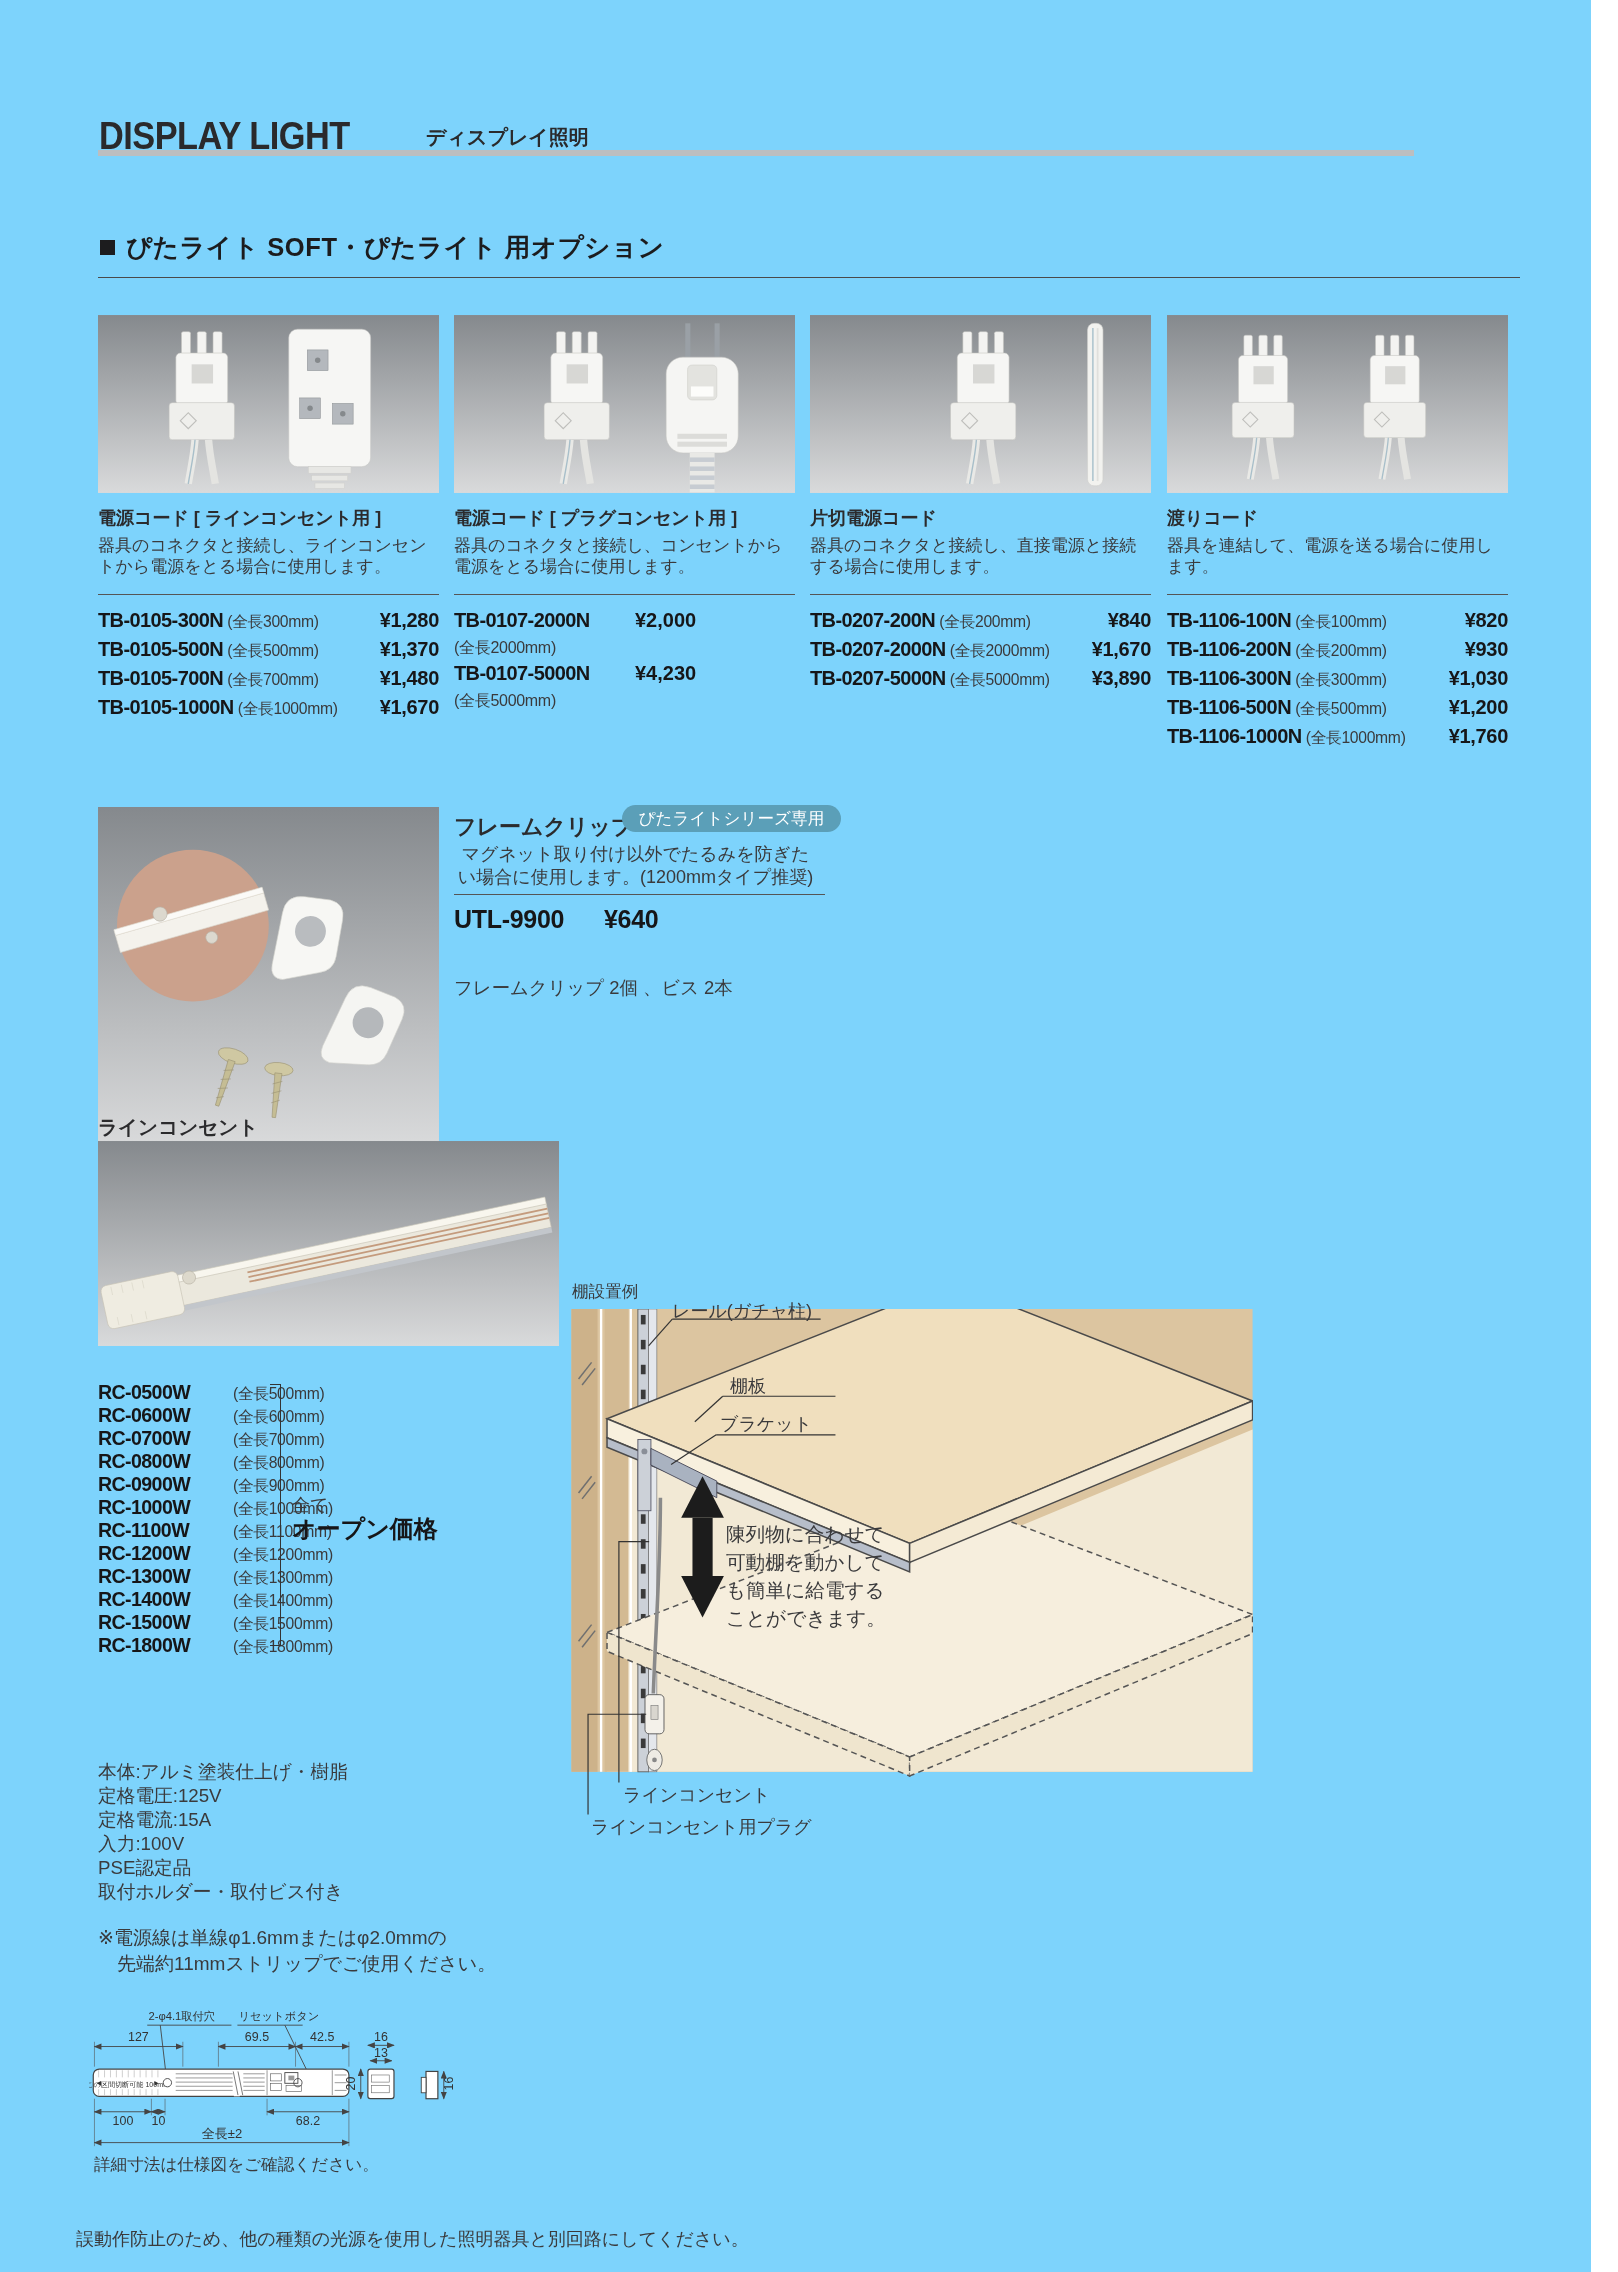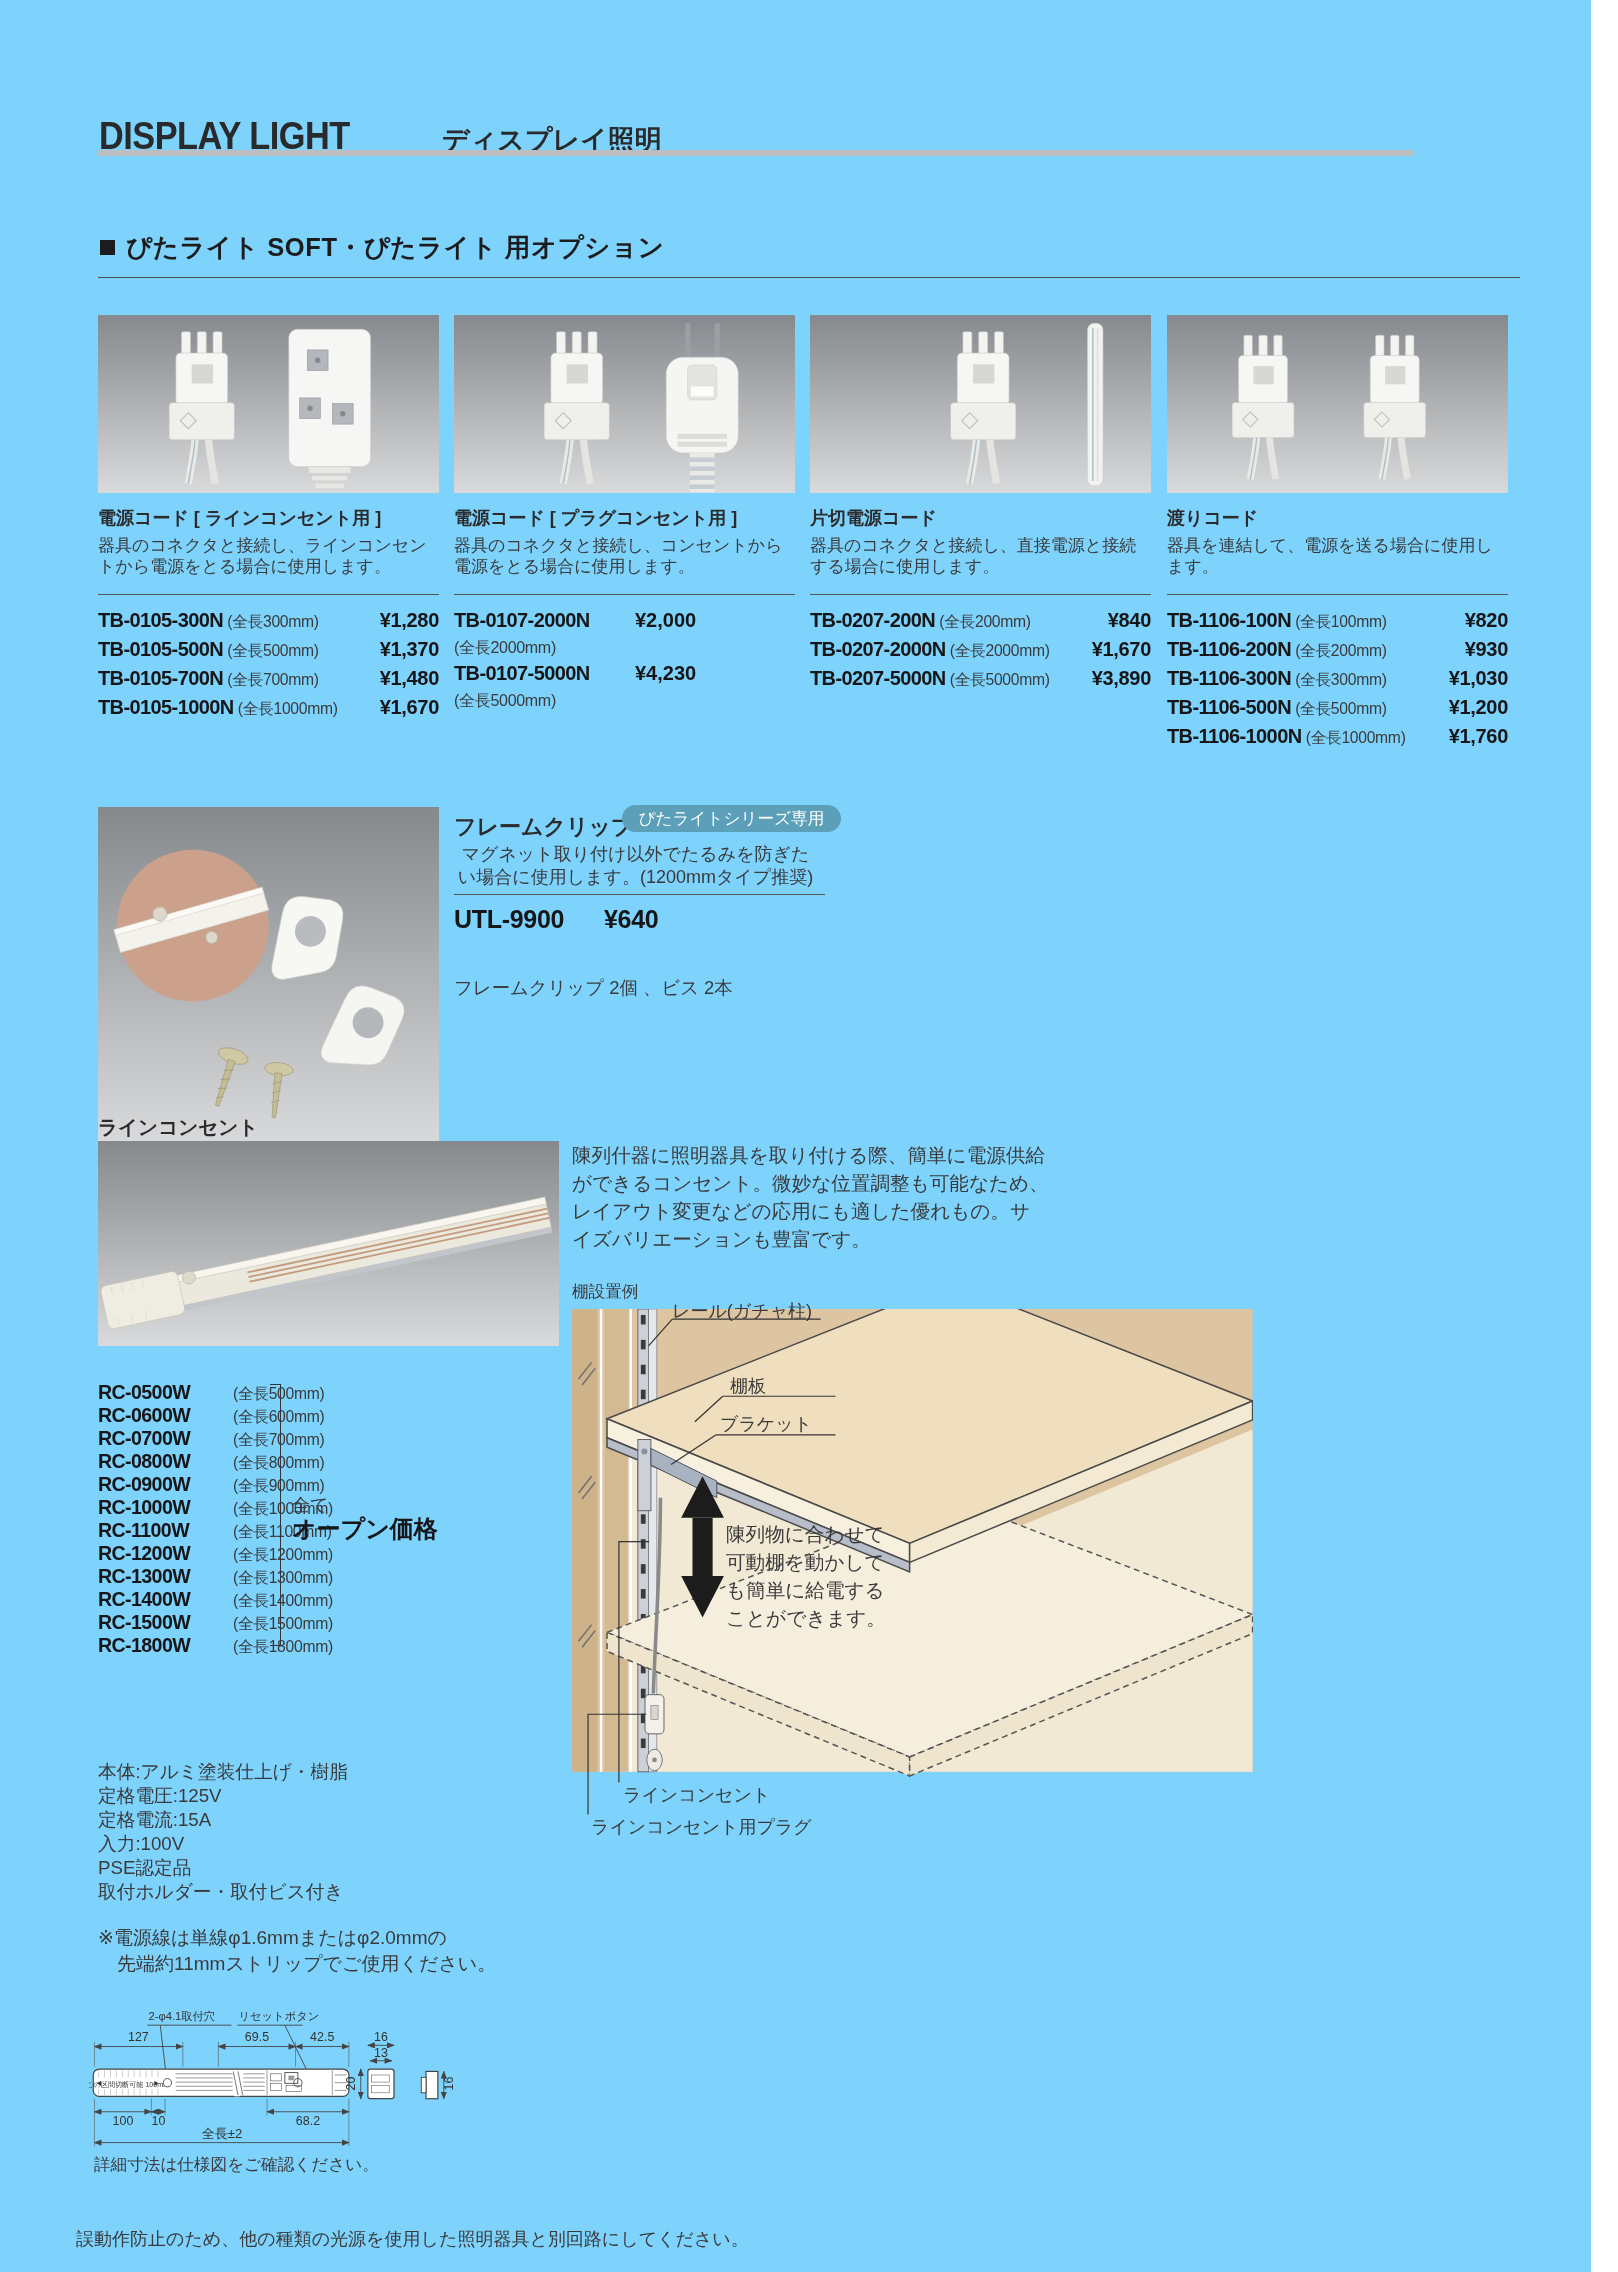--- a/index.html
+++ b/index.html
@@ -1,21 +1,21 @@
 <!DOCTYPE html>
 <html style="font-size:9.5px"><head>
 <meta charset="utf-8">
 <style>
   html,body{margin:0;padding:0;background:#ffffff;}
   .page{position:relative;width:1591px;height:2273px;background:#7dd3fc;overflow:hidden;
         font-family:"Liberation Sans","DejaVu Sans",sans-serif;color:#3a3a3c;}
   .abs{position:absolute;}
   .hdr-title{font-size:39px;font-weight:bold;color:#2a2a2c;letter-spacing:-0.6px;
              transform:scaleX(.88);transform-origin:left bottom;white-space:nowrap;line-height:1;}
-  .hdr-sub{font-size:27px;font-weight:600;color:#2a2a2c;white-space:nowrap;line-height:1;margin-left:16px;}
+  .hdr-sub{font-size:20px;font-weight:600;color:#2a2a2c;white-space:nowrap;line-height:1;}
   .graybar{background:#bcbec0;}
   .sq{background:#1c1c1e;}
   .sec-head{font-size:25.5px;font-weight:bold;color:#1c1c1e;letter-spacing:0.6px;white-space:nowrap;line-height:1.1;}
   .rule{position:absolute;background:#4a4a4a;height:1.2px;}
   .col{position:absolute;width:341px;height:332px;}
   .col .ttl{position:absolute;left:0;top:0;font-size:18px;font-weight:600;color:#2b2b2d;white-space:nowrap;}
   .col .dsc{position:absolute;left:0;top:28.5px;width:341px;font-size:17px;line-height:21px;color:#3a3a3c;}
   .col .cr{position:absolute;left:0;top:88px;width:341px;height:1.2px;background:#555;}
   .col .rows{position:absolute;left:0;top:103px;width:341px;}
   .prow{display:flex;align-items:baseline;height:29px;}
@@ -307,21 +307,20 @@
           <line x1="38" y1="170" x2="38" y2="184"></line>
           <line x1="56" y1="170" x2="56" y2="184"></line>
           <line x1="74" y1="170" x2="74" y2="184"></line>
           <line x1="20" y1="222" x2="20" y2="236"></line>
           <line x1="44" y1="222" x2="44" y2="236"></line>
           <line x1="68" y1="222" x2="68" y2="236"></line>
         </g>
       <circle cx="152" cy="182" r="11" fill="#ddd9cc" stroke="#b5b1a2"></circle>
     </g>
   </svg>
-  <div class="abs lo-desc" style="left:572px;top:1141px;width:478px;">陳列什器に照明器具を取り付ける際、簡単に電源供給ができるコンセント。微妙な位置調整も可能なため、レイアウト変更などの応用にも適した優れもの。サイズバリエーションも豊富です。</div>
 
   <div class="abs small-cap" style="left:572px;top:1281px;">棚設置例</div>
   <svg class="abs" style="left:571px;top:1309px;" width="682" height="534" viewBox="0 0 1148 900">
     <rect x="0" y="0" width="1148" height="780" fill="#dcc5a0"></rect>
     <polygon points="60,233 570,443 1148,203 1148,780 60,780" fill="#f2e9d5"></polygon>
 
     <rect x="0" y="0" width="44" height="780" fill="#cdb28a"></rect>
     <rect x="48" y="0" width="4" height="780" fill="#fff"></rect>
     <rect x="56" y="0" width="40" height="780" fill="#d3ba93"></rect>
     <rect x="98" y="0" width="4" height="780" fill="#fff"></rect>

